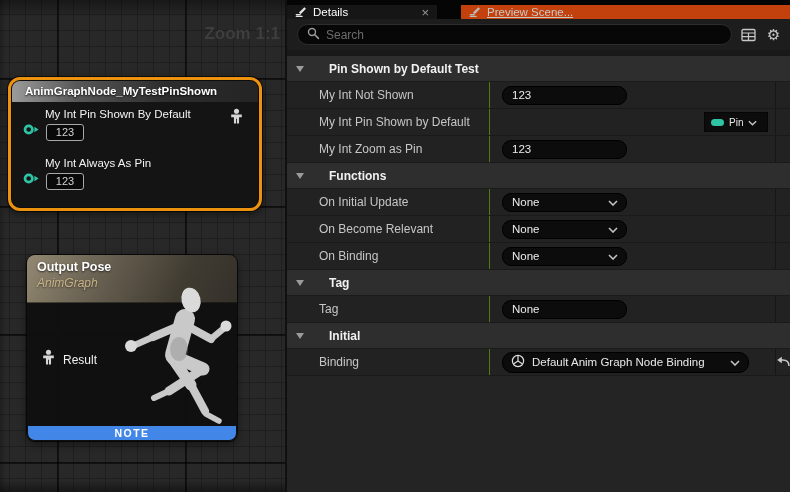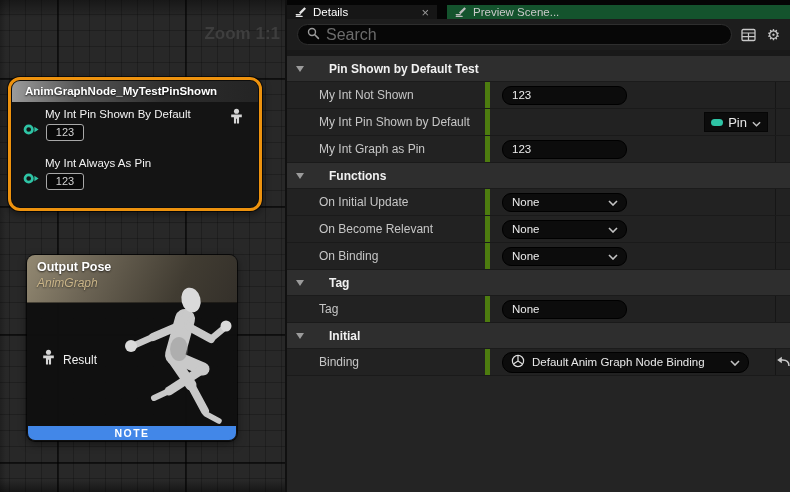--- a/index.html
+++ b/index.html
@@ -89,65 +89,65 @@
 
   
   .details{
     position:absolute; left:285px; top:0; width:505px; height:492px;
     background:#242424; border-left:2px solid #101010;
     display:flex; flex-direction:column;
   }
   .tabbar{ flex:none; height:19px; background:#050505; display:flex;align-items:flex-end; }
   .tab{ display:flex; align-items:center; gap:6px; padding:0 8px; font-size:11.5px; }
   .tab.active{ width:150px; background:#161616; color:#fff; }
-  .tab.inactive{ flex:1; margin-left:10px; background:#14532d; color:#c9c9c9; }
+  .tab.inactive{ flex:1; margin-left:24px; background:#c2410c; color:#c9c9c9;text-decoration:underline; }
   .tab .lbl{ white-space:nowrap; overflow:hidden; }
   .tab .close{ margin-left:auto; color:#9a9a9a; font-size:13px; line-height:13px; cursor:default; }
 
   .searchrow{ flex:none; height:31px; background:#1d1d1d; display:flex; align-items:center; gap:8px; padding:0 8px 0 10px; }
   .searchbox{
     flex:1; height:21px; border-radius:11px; background:#070707;
     border:1px solid #2e2e2e; display:flex; align-items:center; gap:6px; padding:0 9px;
   }
-  .searchbox input{ flex:1; background:transparent; border:0; outline:0; color:#0f766e; font-size:16px; font-family:"Liberation Sans",sans-serif; }
+  .searchbox input{ flex:1; background:transparent; border:0; outline:0; color:#0f766e; font-size:12px; font-family:"Liberation Sans",sans-serif; }
   .searchbox input::placeholder{ color:#6c6c6c; }
   .iconbtn{ flex:none; display:flex; align-items:center; justify-content:center; width:17px; height:17px; color:#c8c8c8; }
   .gear-glyph{ font-size:15px; line-height:15px; color:#c8c8c8; }
 
   .spacer6{ flex:none; height:6px; background:#191919; }
 
   .props{ flex:1; overflow:hidden; }
   .shead{
     height:26px; background:#2e2e2e; border-bottom:1px solid #1b1b1b;
     display:flex; align-items:center; gap:25px; padding-left:9px;
   }
   .tri{ width:0; height:0; border-left:4.5px solid transparent; border-right:4.5px solid transparent; border-top:6px solid #9b9b9b; }
   .shead .t{ font-size:12px; font-weight:bold; color:#f1f1f1; }
   .prow{ height:27px; background:#222222; border-bottom:1px solid #1a1a1a; display:flex; }
   .plabel{
     flex:none; width:203px; padding-left:32px; display:flex; align-items:center;
-    font-size:12px; color:#c6c6c6; border-right:5px solid #4d7c0f;
+    font-size:12px; color:#c6c6c6; border-right:1px solid #4d7c0f;
   }
   .pvalue{ flex:1; display:flex; align-items:center; padding-left:12px; border-right:1px solid #161616; }
   .pright{ flex:none; width:14px; display:flex; align-items:center; justify-content:center; }
 
   .tinput{
     width:125px; height:19px; background:#0c0c0c; border:1px solid #000;
     border-radius:9px; color:#ececec; font-size:11.5px; line-height:17px; padding-left:9px;
   }
   .dd{
     width:125px; height:19px; background:#0c0c0c; border:1px solid #000; border-radius:9px;
     display:flex; align-items:center; justify-content:space-between;
     padding:0 8px 0 9px; color:#ececec; font-size:11.5px;
   }
   .pin-dd{
     margin-left:auto; margin-right:7px; width:64px; height:20px;
     background:#0c0c0c; border:1px solid #060606; border-radius:0;
     display:flex; align-items:center; gap:5px; padding:0 6px;
-    color:#e8e8e8; font-size:13px;
+    color:#e8e8e8; font-size:10px;
   }
   .capsule{ width:13px; height:7px; border-radius:4px; background:#2EC4A5; }
   .bind-dd{
     width:247px; height:21px; background:#0c0c0c; border:1px solid #000; border-radius:10px;
     display:flex; align-items:center; gap:7px; padding:0 8px;
     color:#e9e9e9; font-size:11.5px;
   }
   .bind-dd .lbl{ flex:1; white-space:nowrap; overflow:hidden; }
 </style>
 </head>
@@ -309,21 +309,21 @@
             <span>
               <svg width="9" height="6" viewBox="0 0 10 6">
                   <path d="M1,1 L5,5 L9,1" stroke="#c2c2c2" stroke-width="1.6" fill="none"></path>
                 </svg>
             </span>
           </div>
         </div>
         <div class="pright"></div>
       </div>
       <div class="prow">
-        <div class="plabel">My Int Graph as Pin</div>
+        <div class="plabel">My Int Zoom as Pin</div>
         <div class="pvalue">
           <div class="tinput">123</div>
         </div>
         <div class="pright"></div>
       </div>
 
       <div class="shead">
         <span class="tri"></span>
         <span class="t">Functions</span>
       </div>

